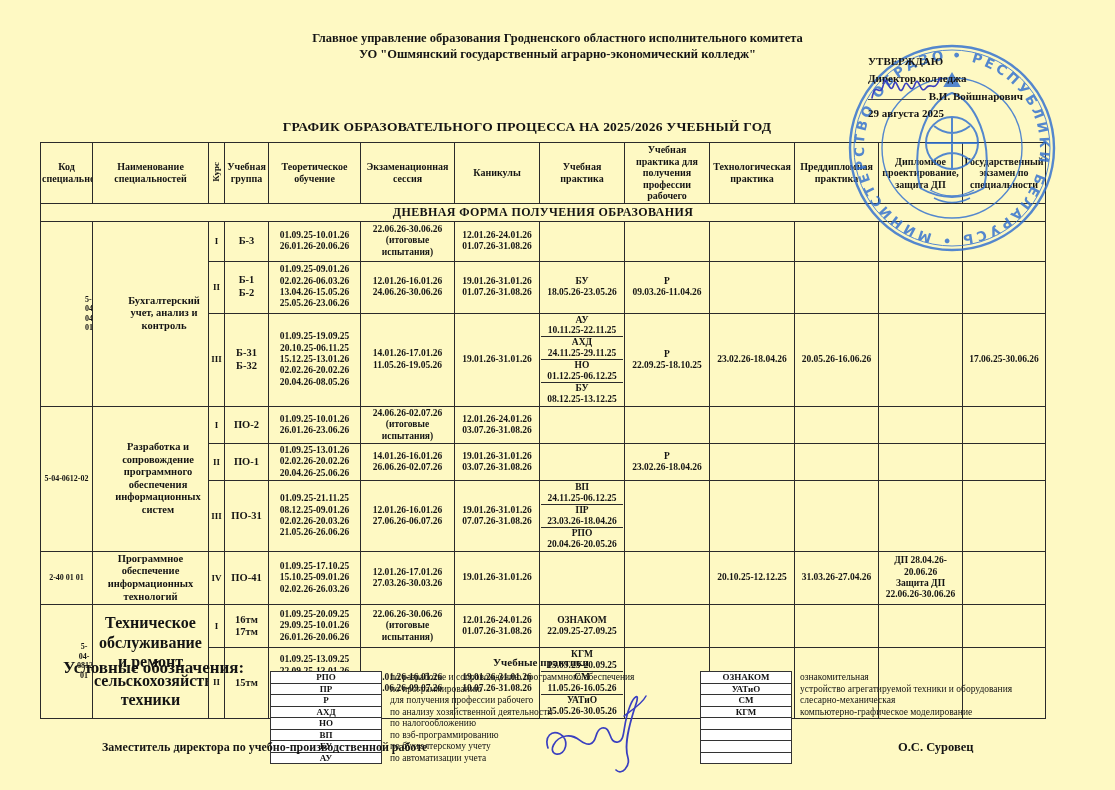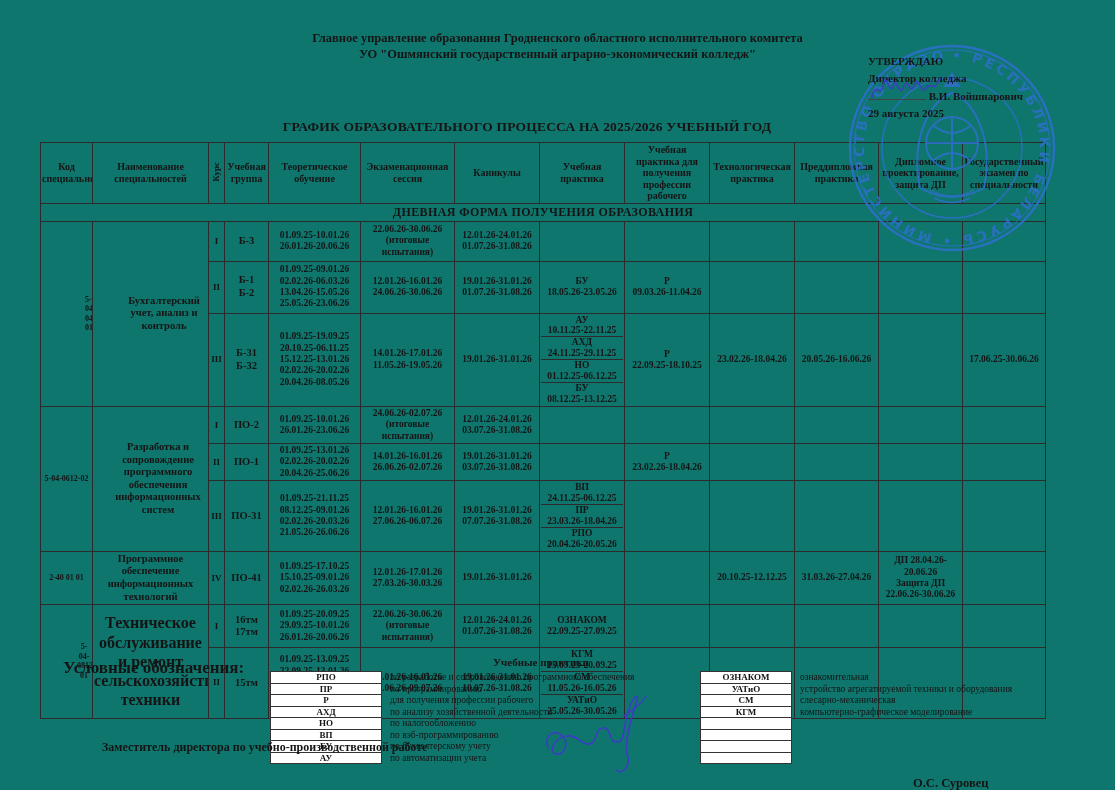--- a/index.html
+++ b/index.html
@@ -1,16 +1,16 @@
 <!DOCTYPE html>
 <html lang="ru"><head>
 <meta charset="utf-8">
 <style>
   html,body{margin:0;padding:0;background:#e8e8e8;}
-  .page{position:relative;width:1115px;height:790px;background:#0f766e;margin:0 auto;
+  .page{position:relative;width:1115px;height:790px;background:#fef9c3;margin:0 auto;
         font-family:"Liberation Serif","DejaVu Serif",serif;color:#141414;overflow:hidden;}
   
   .org{position:absolute;top:30px;left:0;width:1115px;text-align:center;
        font-weight:bold;font-size:12.5px;line-height:1.3;}
   .doc-title{position:absolute;top:119px;left:0;width:1054px;text-align:center;
        font-weight:bold;font-size:13.5px;letter-spacing:.2px;}
   
   .approval{position:absolute;left:868px;top:53px;width:235px;font-weight:bold;
        font-size:11px;line-height:1.55;color:#141414;z-index:5;}
   .sig-line{display:inline-block;width:58px;border-bottom:1px solid #444;position:relative;height:12px;}
@@ -43,21 +43,21 @@
   .leg-left{left:270px;}
   .leg-right{left:700px;}
   .leg-row{display:flex;align-items:stretch;height:11.5px;}
   .leg-abbr{box-sizing:border-box;border:1px solid #333;margin-top:-1px;text-align:center;
        font-weight:bold;font-size:9px;line-height:11px;background:#fff;}
   .leg-left .leg-abbr{width:112px;}
   .leg-right .leg-abbr{width:92px;}
   .leg-desc{padding-left:8px;font-size:9.5px;line-height:11px;white-space:nowrap;}
   
   .footer-left{position:absolute;left:102px;top:740px;font-weight:bold;font-size:12px;}
-  .footer-right{position:absolute;left:898px;top:776px;font-weight:bold;font-size:12.5px;margin-left:15px;}
+  .footer-right{position:absolute;left:898px;top:740px;font-weight:bold;font-size:12.5px;}
   .deputy-sig{position:absolute;left:538px;top:686px;width:115px;height:95px;}
 </style>
 </head>
 <body>
 
 <div class="page">
 
   <div class="org">
     <div>Главное управление образования Гродненского областного исполнительного комитета</div>
     <div>УО "Ошмянский государственный аграрно-экономический колледж"</div>

